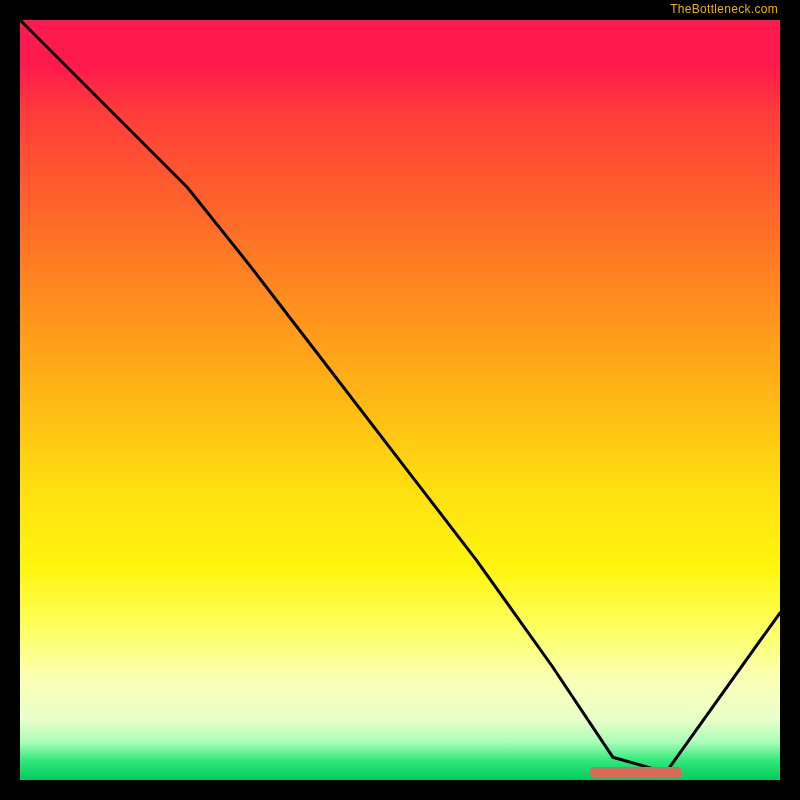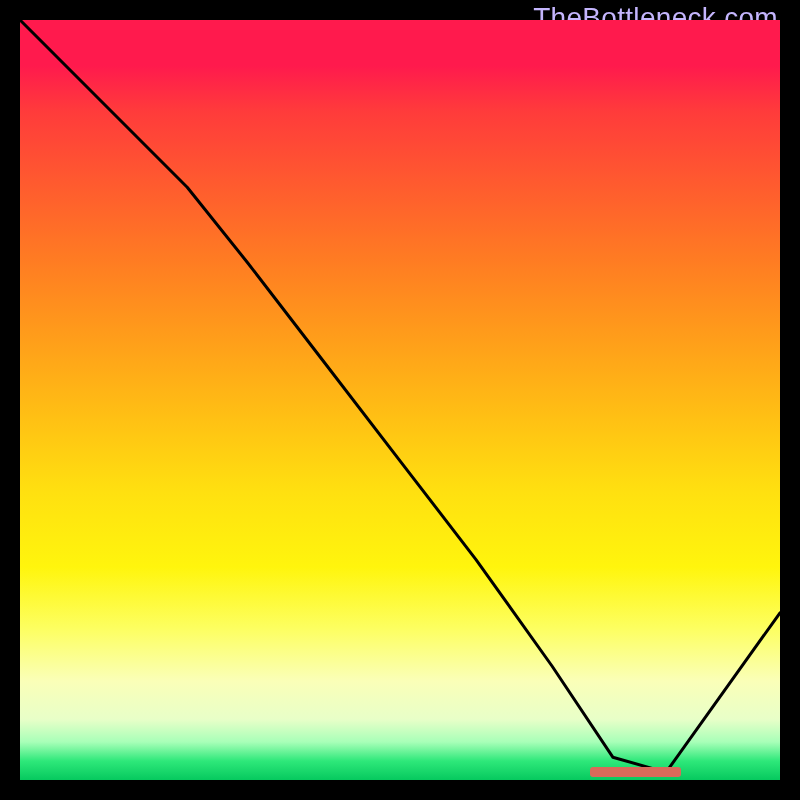--- a/index.html
+++ b/index.html
@@ -32,22 +32,22 @@
       #e8ffc8 92%,
       #a8ffb8 95%,
       #2ee87a 97.5%,
       #06c95e 100%
     );
   }
   .watermark {
     position: absolute;
     top: 2px;
     right: 22px;
-    color: #c4b5fd;
-    font-size: 28px;
+    color: #eab308;
+    font-size: 12px;
     font-weight: 500;
     letter-spacing: 0.3px;
   }
   .line-layer {
     position: absolute;
     left: 0;
     top: 0;
     width: 760px;
     height: 760px;
   }

